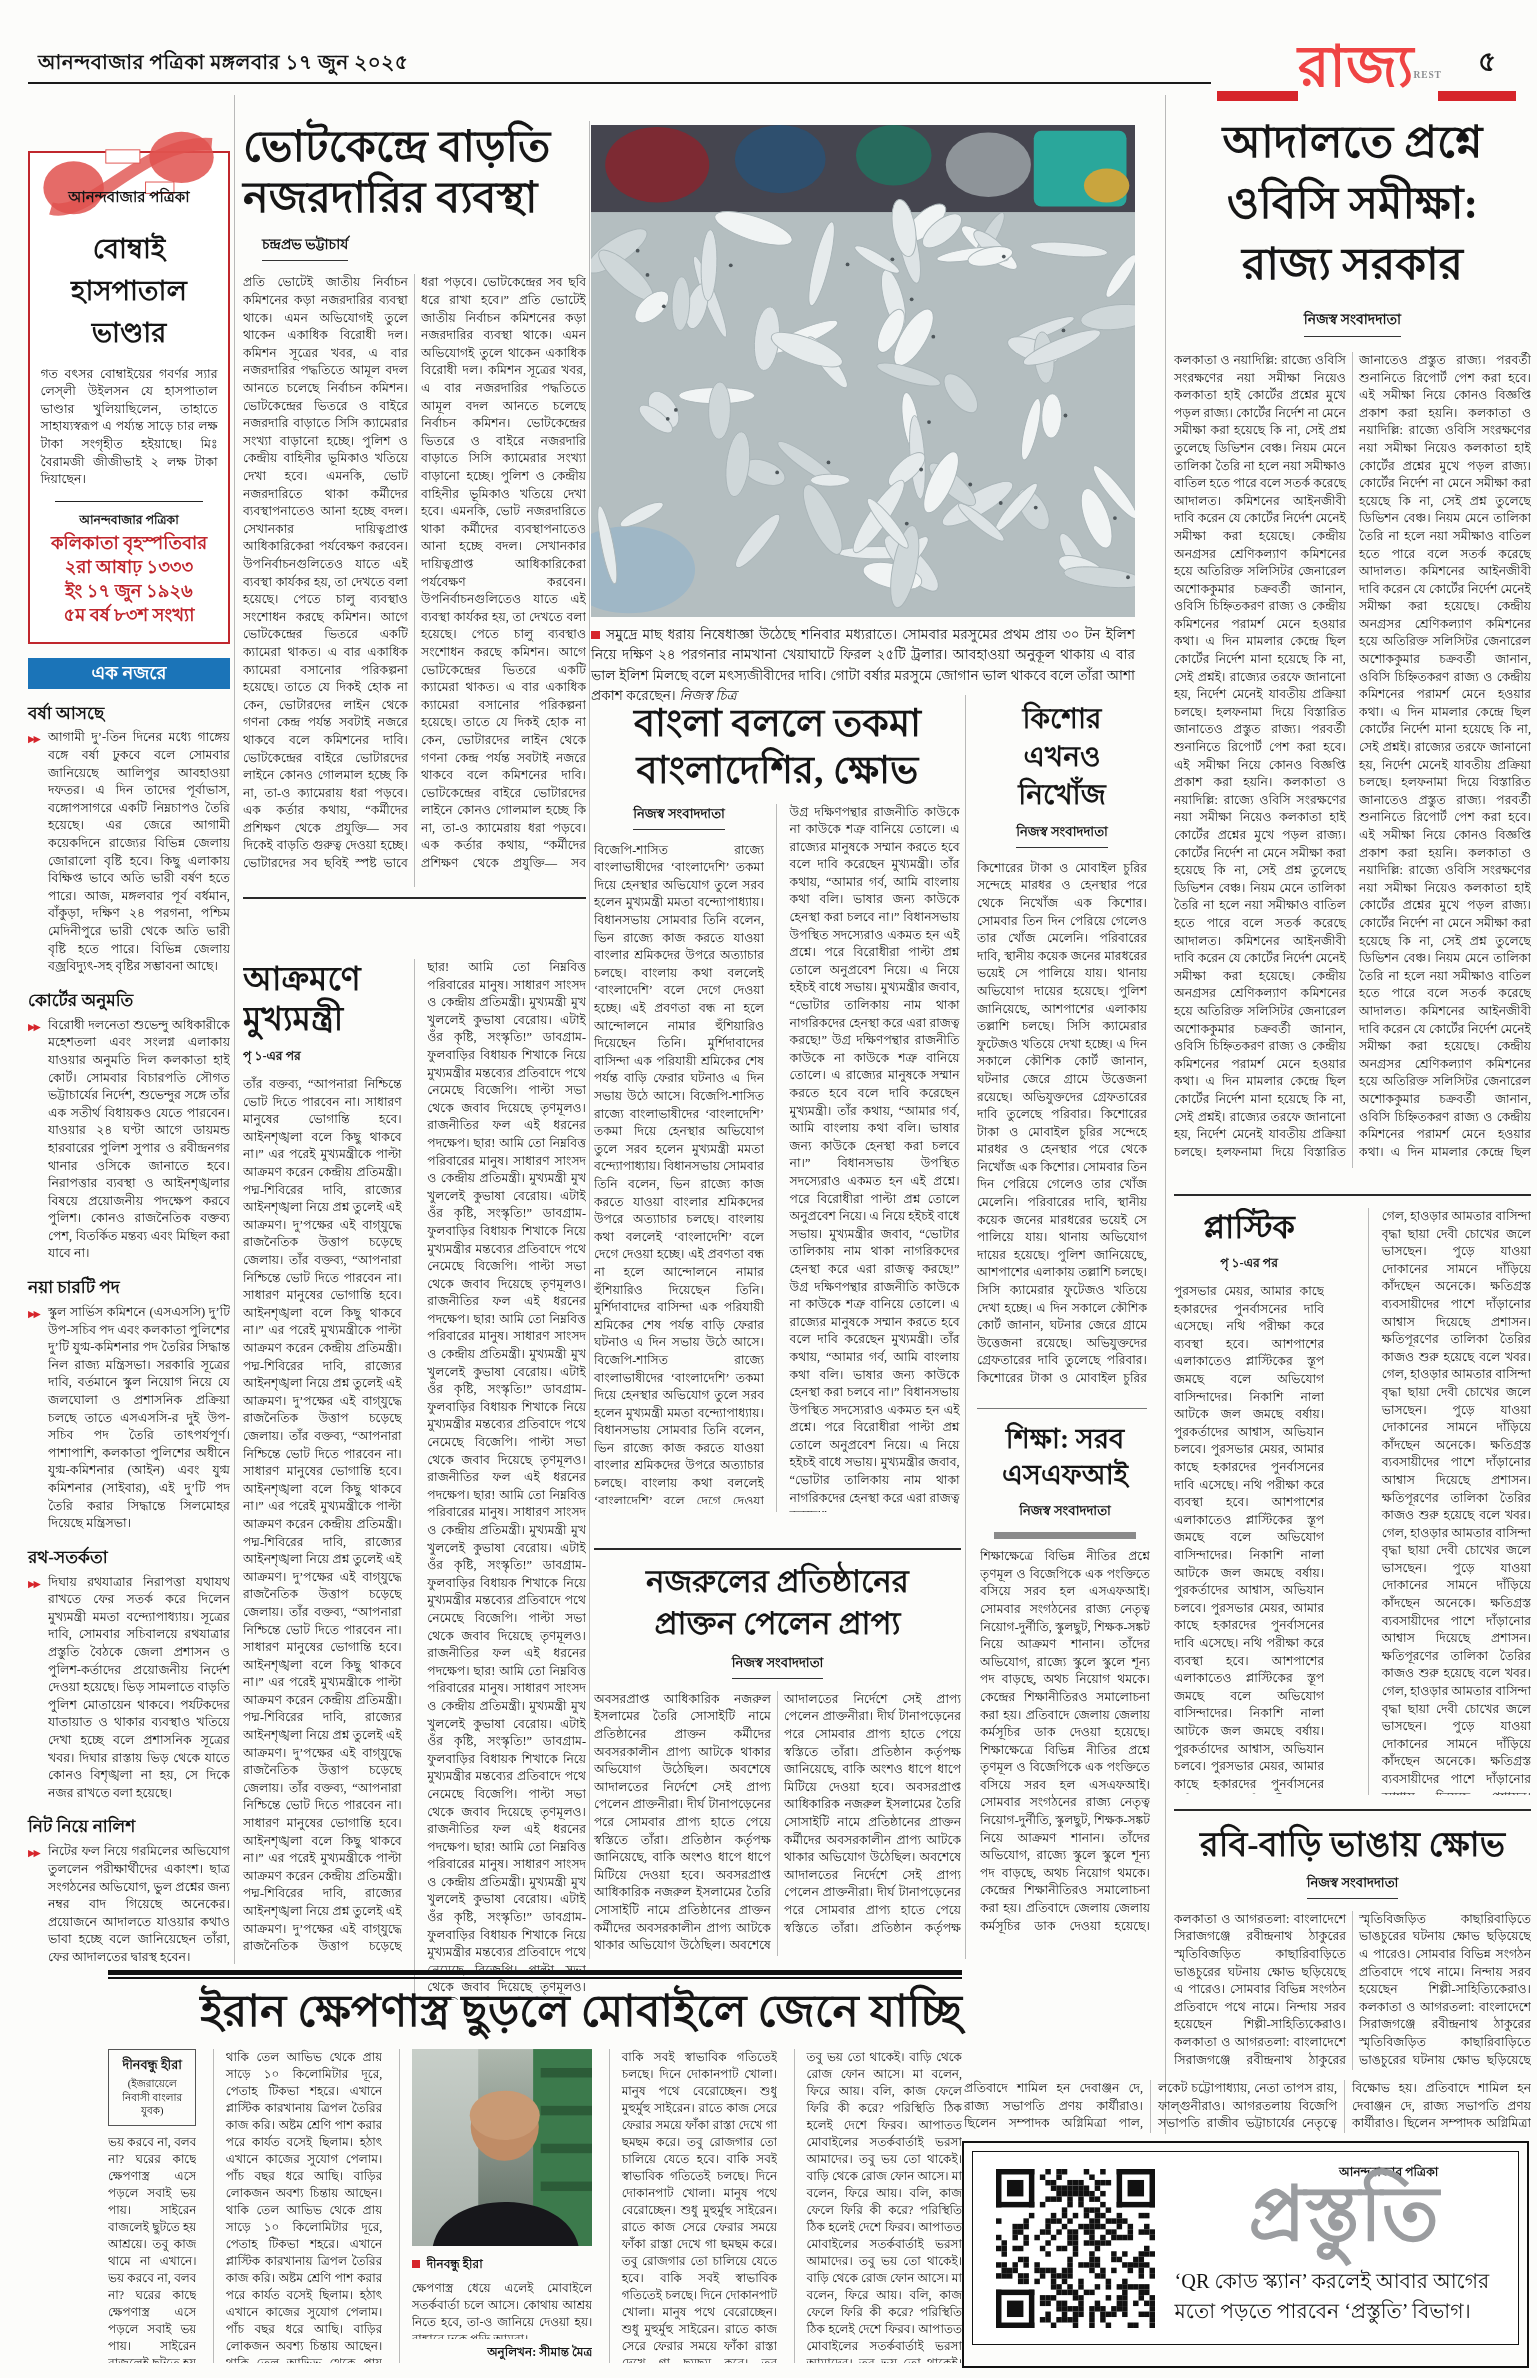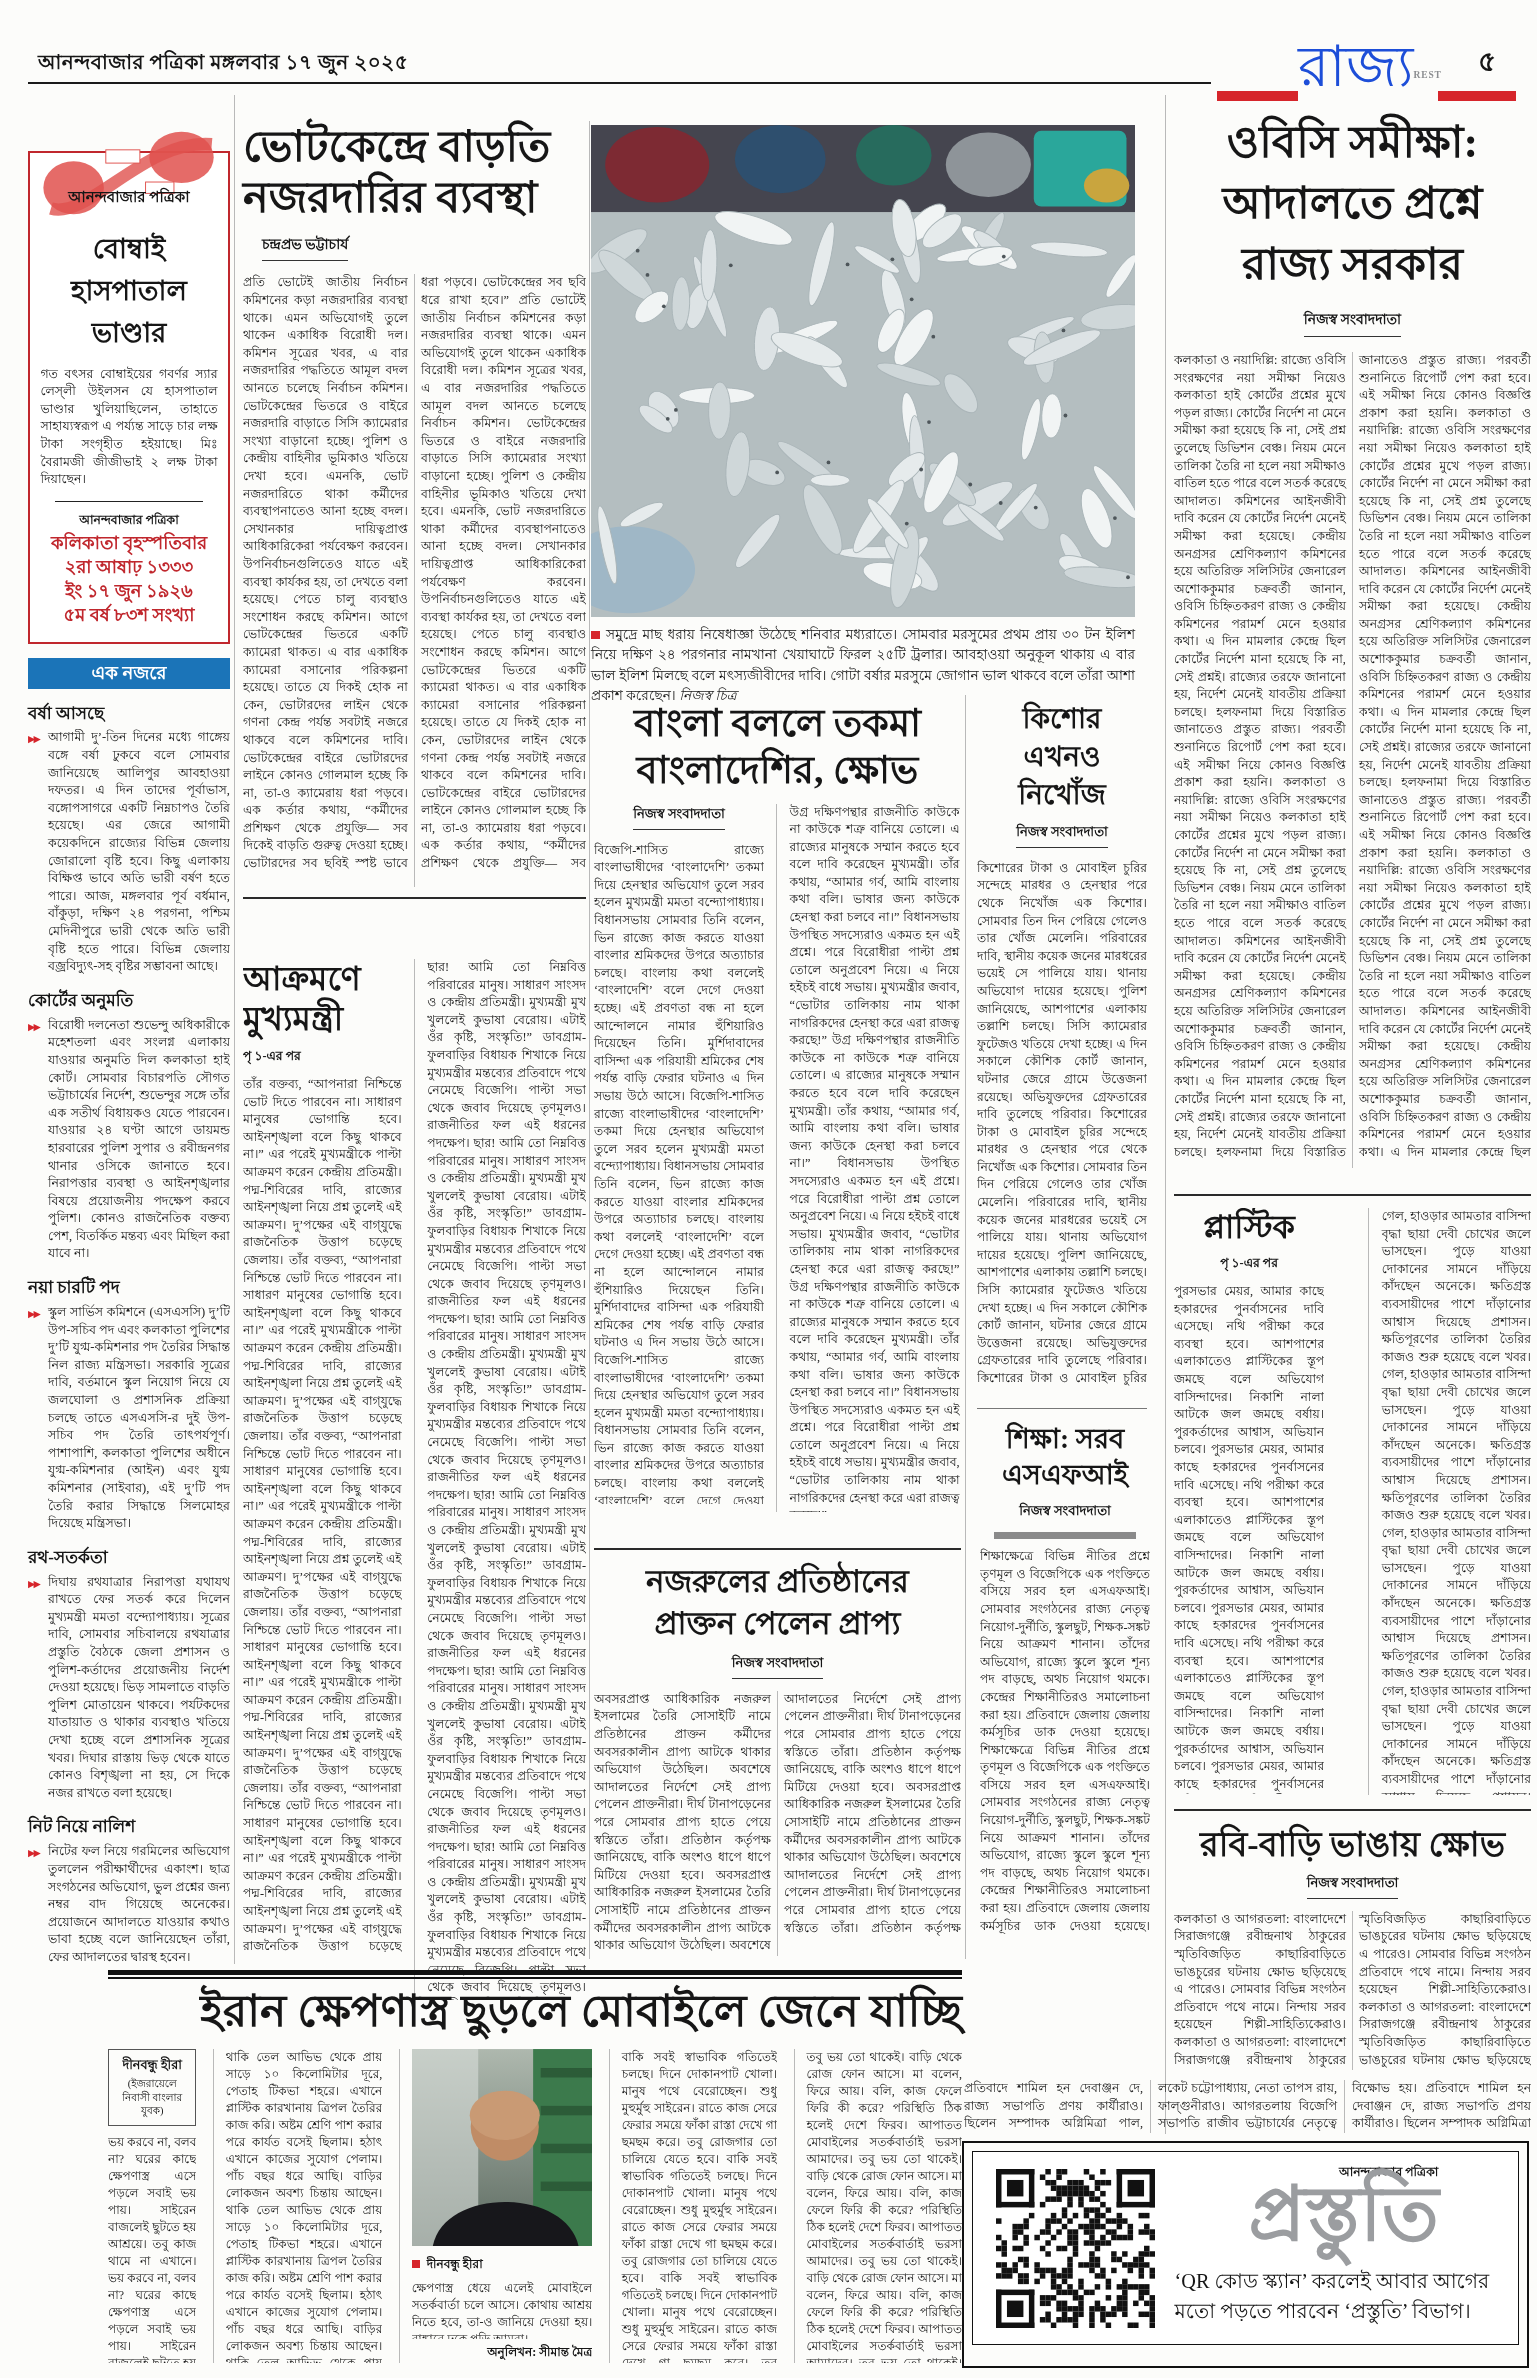--- a/index.html
+++ b/index.html
@@ -3,21 +3,21 @@
 <meta charset="utf-8">
 <style>
   html,body{margin:0;padding:0;background:#e8e8e4;}
   .page{position:relative;width:1538px;height:2378px;background:#fcfcfa;margin:0 auto;
         font-family:"Liberation Serif",serif;color:#161616;overflow:hidden;}
   .abs{position:absolute;}
   
   .masthead{font-size:20px;font-weight:bold;letter-spacing:0.5px;text-align:right;}
   .rule-top{background:#1a1a1a;}
   .redbar{background:#d6252b;}
-  .section-big{font-size:57px;font-weight:normal;color:#1d4ed8;line-height:1;}
+  .section-big{font-size:57px;font-weight:bold;color:#ef4444;line-height:1;}
   .section-small{font-size:9.5px;color:#8b8d90;font-weight:bold;vertical-align:7.6px;letter-spacing:0.9px;}
   .pagenum{font-size:28px;font-weight:bold;}
   
   .vr{position:absolute;width:0.9px;background:#b9b9b9;}
   .hr2{position:absolute;height:1.9px;background:#2a2a2a;}
   
   .rail{left:28px;top:119px;width:202px;}
   .abox{position:relative;margin-top:32px;border:2.8px solid #c0272d;padding:62px 10.4px 15px 10.4px;background:#fff;}
   .abox-ornament{position:absolute;top:-28px;left:1.9px;width:194px;height:97px;}
   .abox-logo{position:absolute;top:32px;left:0;width:100%;text-align:center;font-size:15px;font-weight:bold;}
@@ -297,22 +297,22 @@
       <div>শিক্ষা: সরব</div>
       <div>এসএফআই</div>
     </div>
     <div class="byline-wrap" style="margin-top:7.6px;"><span class="byline" style="font-size:13.2px;border-bottom:none;">নিজস্ব সংবাদদাতা</span></div>
     <div class="graybar"></div>
     <div class="art-body" style="height:386px;">শিক্ষাক্ষেত্রে বিভিন্ন নীতির প্রশ্নে তৃণমূল ও বিজেপিকে এক পংক্তিতে বসিয়ে সরব হল এসএফআই। সোমবার সংগঠনের রাজ্য নেতৃত্ব নিয়োগ-দুর্নীতি, স্কুলছুট, শিক্ষক-সঙ্কট নিয়ে আক্রমণ শানান। তাঁদের অভিযোগ, রাজ্যে স্কুলে স্কুলে শূন্য পদ বাড়ছে, অথচ নিয়োগ থমকে। কেন্দ্রের শিক্ষানীতিরও সমালোচনা করা হয়। প্রতিবাদে জেলায় জেলায় কর্মসূচির ডাক দেওয়া হয়েছে। শিক্ষাক্ষেত্রে বিভিন্ন নীতির প্রশ্নে তৃণমূল ও বিজেপিকে এক পংক্তিতে বসিয়ে সরব হল এসএফআই। সোমবার সংগঠনের রাজ্য নেতৃত্ব নিয়োগ-দুর্নীতি, স্কুলছুট, শিক্ষক-সঙ্কট নিয়ে আক্রমণ শানান। তাঁদের অভিযোগ, রাজ্যে স্কুলে স্কুলে শূন্য পদ বাড়ছে, অথচ নিয়োগ থমকে। কেন্দ্রের শিক্ষানীতিরও সমালোচনা করা হয়। প্রতিবাদে জেলায় জেলায় কর্মসূচির ডাক দেওয়া হয়েছে। শিক্ষাক্ষেত্রে বিভিন্ন নীতির প্রশ্নে তৃণমূল ও বিজেপিকে এক পংক্তিতে বসিয়ে সরব হল এসএফআই। সোমবার সংগঠনের রাজ্য নেতৃত্ব নিয়োগ-দুর্নীতি, স্কুলছুট, শিক্ষক-সঙ্কট নিয়ে আক্রমণ শানান। তাঁদের অভিযোগ, রাজ্যে স্কুলে স্কুলে শূন্য পদ বাড়ছে, অথচ নিয়োগ থমকে। কেন্দ্রের শিক্ষানীতিরও সমালোচনা করা হয়। প্রতিবাদে জেলায় জেলায় কর্মসূচির ডাক দেওয়া হয়েছে।</div>
   </div>
 
   <div class="abs" style="left:1174px;top:112px;width:357px;">
     <div class="headline" style="font-size:44px;line-height:61px;text-align:center;">
+      <div>আদালতে প্রশ্নে</div>
       <div>ওবিসি সমীক্ষা:</div>
-      <div>আদালতে প্রশ্নে</div>
       <div>রাজ্য সরকার</div>
     </div>
     <div class="byline-wrap" style="margin-top:13.2px;"><span class="byline">নিজস্ব সংবাদদাতা</span></div>
     <div class="art-body cols2" style="height:816px;margin-top:15px;">কলকাতা ও নয়াদিল্লি: রাজ্যে ওবিসি সংরক্ষণের নয়া সমীক্ষা নিয়েও কলকাতা হাই কোর্টের প্রশ্নের মুখে পড়ল রাজ্য। কোর্টের নির্দেশ না মেনে সমীক্ষা করা হয়েছে কি না, সেই প্রশ্ন তুলেছে ডিভিশন বেঞ্চ। নিয়ম মেনে তালিকা তৈরি না হলে নয়া সমীক্ষাও বাতিল হতে পারে বলে সতর্ক করেছে আদালত। কমিশনের আইনজীবী দাবি করেন যে কোর্টের নির্দেশ মেনেই সমীক্ষা করা হয়েছে। কেন্দ্রীয় অনগ্রসর শ্রেণিকল্যাণ কমিশনের হয়ে অতিরিক্ত সলিসিটর জেনারেল অশোককুমার চক্রবর্তী জানান, ওবিসি চিহ্নিতকরণ রাজ্য ও কেন্দ্রীয় কমিশনের পরামর্শ মেনে হওয়ার কথা। এ দিন মামলার কেন্দ্রে ছিল কোর্টের নির্দেশ মানা হয়েছে কি না, সেই প্রশ্নই। রাজ্যের তরফে জানানো হয়, নির্দেশ মেনেই যাবতীয় প্রক্রিয়া চলছে। হলফনামা দিয়ে বিস্তারিত জানাতেও প্রস্তুত রাজ্য। পরবর্তী শুনানিতে রিপোর্ট পেশ করা হবে। এই সমীক্ষা নিয়ে কোনও বিজ্ঞপ্তি প্রকাশ করা হয়নি। কলকাতা ও নয়াদিল্লি: রাজ্যে ওবিসি সংরক্ষণের নয়া সমীক্ষা নিয়েও কলকাতা হাই কোর্টের প্রশ্নের মুখে পড়ল রাজ্য। কোর্টের নির্দেশ না মেনে সমীক্ষা করা হয়েছে কি না, সেই প্রশ্ন তুলেছে ডিভিশন বেঞ্চ। নিয়ম মেনে তালিকা তৈরি না হলে নয়া সমীক্ষাও বাতিল হতে পারে বলে সতর্ক করেছে আদালত। কমিশনের আইনজীবী দাবি করেন যে কোর্টের নির্দেশ মেনেই সমীক্ষা করা হয়েছে। কেন্দ্রীয় অনগ্রসর শ্রেণিকল্যাণ কমিশনের হয়ে অতিরিক্ত সলিসিটর জেনারেল অশোককুমার চক্রবর্তী জানান, ওবিসি চিহ্নিতকরণ রাজ্য ও কেন্দ্রীয় কমিশনের পরামর্শ মেনে হওয়ার কথা। এ দিন মামলার কেন্দ্রে ছিল কোর্টের নির্দেশ মানা হয়েছে কি না, সেই প্রশ্নই। রাজ্যের তরফে জানানো হয়, নির্দেশ মেনেই যাবতীয় প্রক্রিয়া চলছে। হলফনামা দিয়ে বিস্তারিত জানাতেও প্রস্তুত রাজ্য। পরবর্তী শুনানিতে রিপোর্ট পেশ করা হবে। এই সমীক্ষা নিয়ে কোনও বিজ্ঞপ্তি প্রকাশ করা হয়নি। কলকাতা ও নয়াদিল্লি: রাজ্যে ওবিসি সংরক্ষণের নয়া সমীক্ষা নিয়েও কলকাতা হাই কোর্টের প্রশ্নের মুখে পড়ল রাজ্য। কোর্টের নির্দেশ না মেনে সমীক্ষা করা হয়েছে কি না, সেই প্রশ্ন তুলেছে ডিভিশন বেঞ্চ। নিয়ম মেনে তালিকা তৈরি না হলে নয়া সমীক্ষাও বাতিল হতে পারে বলে সতর্ক করেছে আদালত। কমিশনের আইনজীবী দাবি করেন যে কোর্টের নির্দেশ মেনেই সমীক্ষা করা হয়েছে। কেন্দ্রীয় অনগ্রসর শ্রেণিকল্যাণ কমিশনের হয়ে অতিরিক্ত সলিসিটর জেনারেল অশোককুমার চক্রবর্তী জানান, ওবিসি চিহ্নিতকরণ রাজ্য ও কেন্দ্রীয় কমিশনের পরামর্শ মেনে হওয়ার কথা। এ দিন মামলার কেন্দ্রে ছিল কোর্টের নির্দেশ মানা হয়েছে কি না, সেই প্রশ্নই। রাজ্যের তরফে জানানো হয়, নির্দেশ মেনেই যাবতীয় প্রক্রিয়া চলছে। হলফনামা দিয়ে বিস্তারিত জানাতেও প্রস্তুত রাজ্য। পরবর্তী শুনানিতে রিপোর্ট পেশ করা হবে। এই সমীক্ষা নিয়ে কোনও বিজ্ঞপ্তি প্রকাশ করা হয়নি। কলকাতা ও নয়াদিল্লি: রাজ্যে ওবিসি সংরক্ষণের নয়া সমীক্ষা নিয়েও কলকাতা হাই কোর্টের প্রশ্নের মুখে পড়ল রাজ্য। কোর্টের নির্দেশ না মেনে সমীক্ষা করা হয়েছে কি না, সেই প্রশ্ন তুলেছে ডিভিশন বেঞ্চ। নিয়ম মেনে তালিকা তৈরি না হলে নয়া সমীক্ষাও বাতিল হতে পারে বলে সতর্ক করেছে আদালত। কমিশনের আইনজীবী দাবি করেন যে কোর্টের নির্দেশ মেনেই সমীক্ষা করা হয়েছে। কেন্দ্রীয় অনগ্রসর শ্রেণিকল্যাণ কমিশনের হয়ে অতিরিক্ত সলিসিটর জেনারেল অশোককুমার চক্রবর্তী জানান, ওবিসি চিহ্নিতকরণ রাজ্য ও কেন্দ্রীয় কমিশনের পরামর্শ মেনে হওয়ার কথা। এ দিন মামলার কেন্দ্রে ছিল কোর্টের নির্দেশ মানা হয়েছে কি না, সেই প্রশ্নই। রাজ্যের তরফে জানানো হয়, নির্দেশ মেনেই যাবতীয় প্রক্রিয়া চলছে। হলফনামা দিয়ে বিস্তারিত জানাতেও প্রস্তুত রাজ্য। পরবর্তী শুনানিতে রিপোর্ট পেশ করা হবে। এই সমীক্ষা নিয়ে কোনও বিজ্ঞপ্তি প্রকাশ করা হয়নি।</div>
   </div>
 
   <div class="hr2" style="left:1174px;top:1194px;width:357px;"></div>
   <div class="abs splitrow" style="left:1174px;top:1208px;width:357px;height:592px;overflow:hidden;gap:32px;">
     <div style="width:167px;">
       <div class="headline" style="font-size:32px;line-height:38px;text-align:center;">প্লাস্টিক</div>

